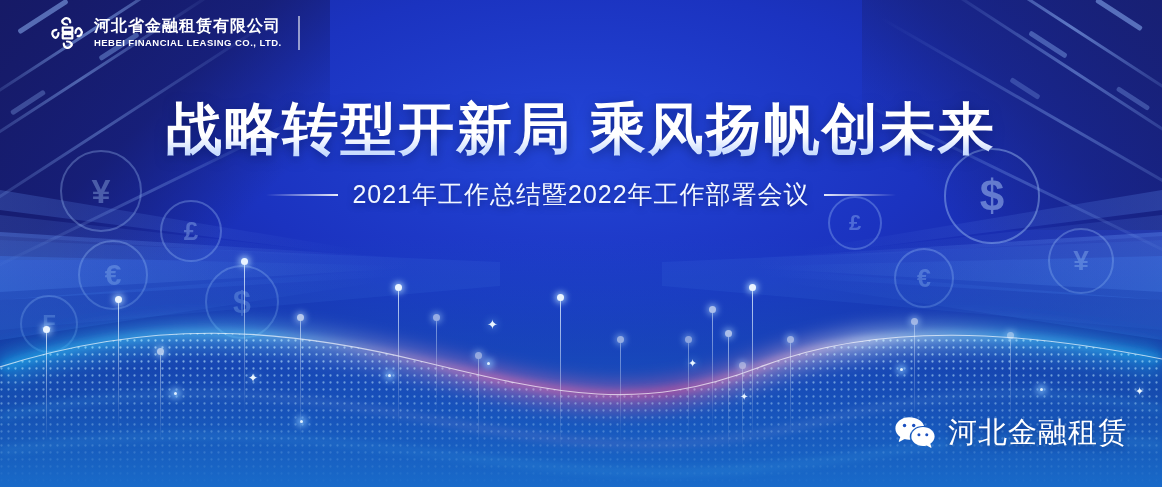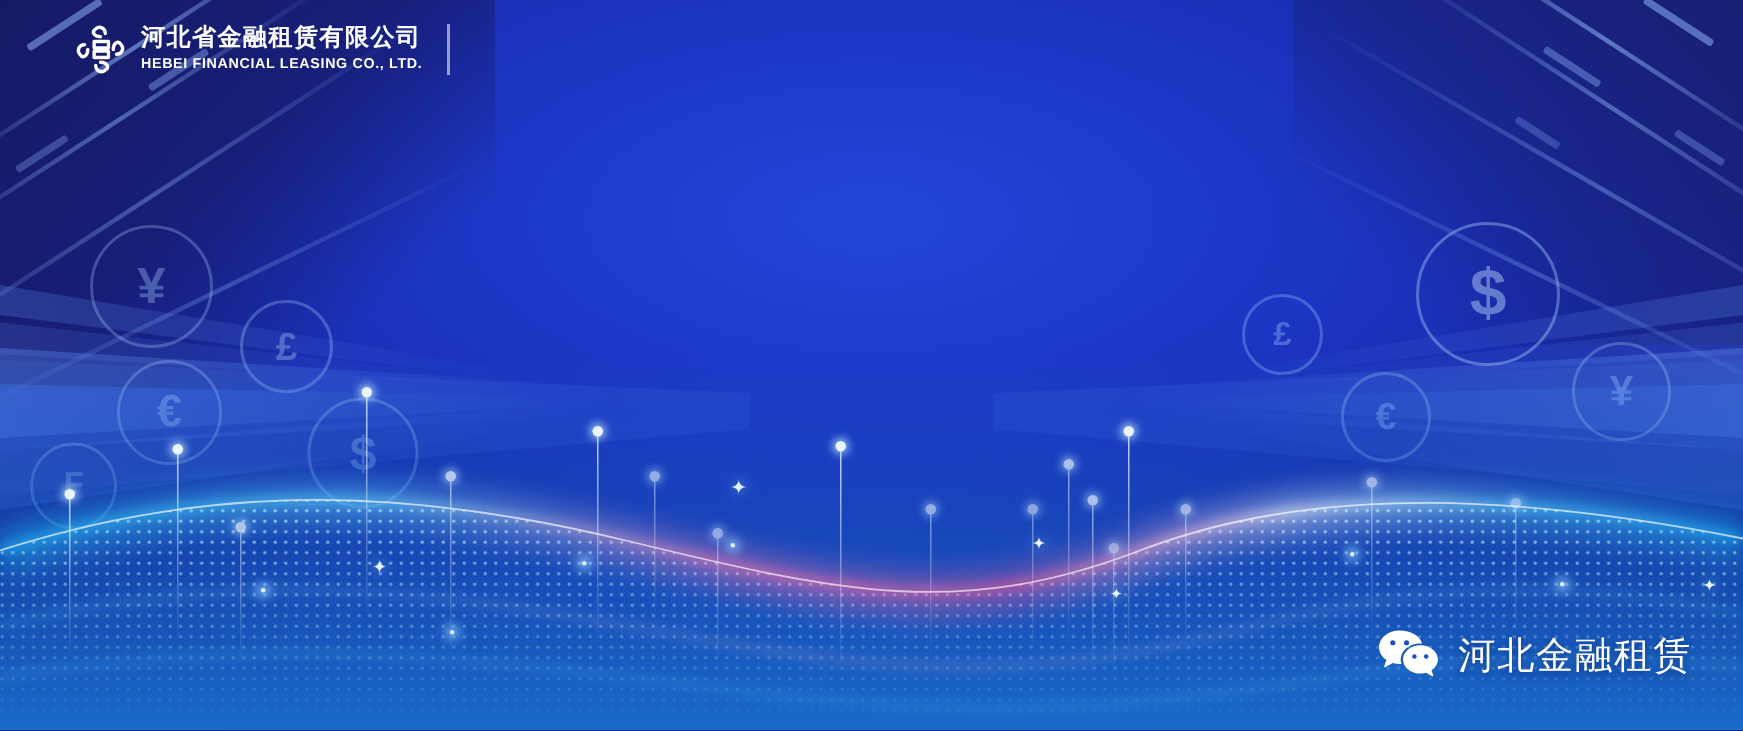--- a/index.html
+++ b/index.html
@@ -70,21 +70,21 @@
   }
   #subtitle-row{display:flex;align-items:center;justify-content:center;gap:14px;margin-top:10px;}
   #subtitle{color:#f2f7ff;font-size:25px;letter-spacing:1px;white-space:nowrap;text-shadow:0 2px 6px rgba(5,20,90,.5);}
   .rule{height:2px;width:72px;}
   .rule.left{background:linear-gradient(90deg,rgba(255,255,255,0),rgba(255,255,255,.9));}
   .rule.right{background:linear-gradient(270deg,rgba(255,255,255,0),rgba(255,255,255,.9));}
 
   
   #wechat{position:absolute;right:34px;bottom:34px;display:flex;align-items:center;gap:12px;z-index:40;}
   #wechat .wx-icon{width:42px;height:34px;flex:0 0 42px;}
-  #wechat .wx-text{color:#ffffff;font-size:25px;letter-spacing:1px;white-space:nowrap;text-shadow:0 2px 6px rgba(5,30,100,.6);}
+  #wechat .wx-text{color:#ffffff;font-size:29px;letter-spacing:1px;white-space:nowrap;text-shadow:0 2px 6px rgba(5,30,100,.6);}
 </style>
 </head>
 <body>
 
 <div id="banner">
 
   <div class="corner-dark-l"></div>
   <div class="corner-dark-r"></div>
 
   <svg class="band" width="1162" height="487" viewBox="0 0 1162 487" style="left:0;top:0;">
@@ -246,20 +246,28 @@
         <path d="M24 22 L42 22 L42 30 L34 30 L34 34 L42 34 L42 42 L24 42 L24 34 L32 34 L32 30 L24 30 Z"></path>
       </g>
     </svg>
     <div class="words">
       <div class="cn">河北省金融租赁有限公司</div>
       <div class="en">HEBEI FINANCIAL LEASING CO., LTD.</div>
     </div>
     <div class="divider"></div>
   </div>
 
+  <div id="title-block">
+    <div id="main-title">战略转型开新局 乘风扬帆创未来</div>
+    <div id="subtitle-row">
+      <span class="rule left"></span>
+      <span id="subtitle">2021年工作总结暨2022年工作部署会议</span>
+      <span class="rule right"></span>
+    </div>
+  </div>
 
   <div id="wechat">
     <svg class="wx-icon" viewBox="0 0 64 52" aria-hidden="true">
       <path fill="#ffffff" d="M23 2C11.4 2 2 9.6 2 19c0 5.2 2.9 9.9 7.5 13L7.2 38.4c-.3.8.5 1.5 1.2 1.1l7.6-4.2c2.2.6 4.6 1 7 1 .6 0 1.2 0 1.8-.1-.5-1.4-.8-2.9-.8-4.5 0-9.2 8.9-16.5 19.8-16.5.7 0 1.3 0 2 .1C44.1 7.6 34.6 2 23 2z"></path>
       <circle cx="16" cy="14.5" r="2.6" fill="#1b4fc0"></circle>
       <circle cx="30" cy="14.5" r="2.6" fill="#1b4fc0"></circle>
       <path fill="#ffffff" d="M62 31.5C62 23.5 54 17 44.2 17S26.4 23.5 26.4 31.5c0 8 8 14.5 17.8 14.5 2 0 3.9-.3 5.7-.8l6.2 3.4c.6.3 1.3-.3 1.1-.9l-1.8-5.1C59.5 39.8 62 35.9 62 31.5z"></path>
       <circle cx="38" cy="28.5" r="2.3" fill="#1b4fc0"></circle>
       <circle cx="50" cy="28.5" r="2.3" fill="#1b4fc0"></circle>
     </svg>

